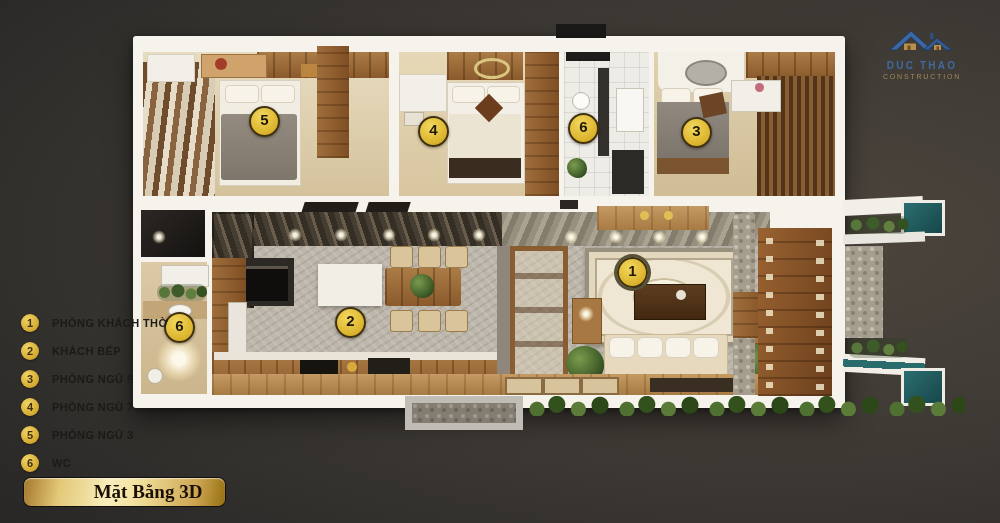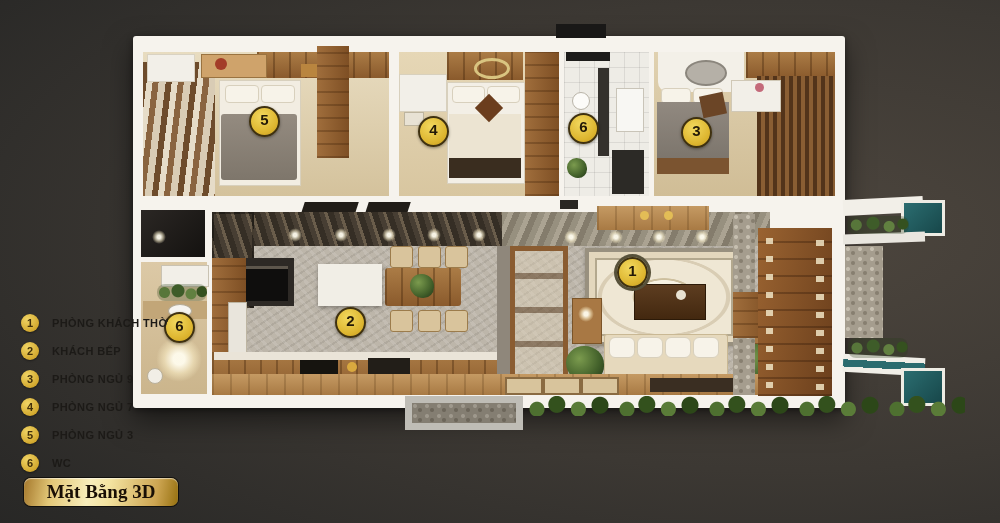--- a/index.html
+++ b/index.html
@@ -37,21 +37,21 @@
   .legend{left:21px;top:314px;z-index:7;}
   .lg-row{display:flex;align-items:center;margin-bottom:10px;}
   .lg-circle{width:18px;height:18px;border-radius:50%;flex:0 0 18px;
     background:radial-gradient(circle at 35% 30%,#f0d465,#d3a92f 70%,#b08a20);
     color:#42300a;font-weight:bold;font-size:11px;line-height:18px;text-align:center;box-shadow:0 1px 2px rgba(0,0,0,.4);}
   .lg-label{margin-left:13px;font-weight:bold;font-size:11px;letter-spacing:.4px;color:#1c1a17;white-space:nowrap;}
   
   .badge{left:24px;top:478px;width:154px;height:28px;border-radius:7px;z-index:7;
     background:linear-gradient(100deg,#a5782c 0%,#e3c878 18%,#f8edbb 42%,#f3e3a0 55%,#cda552 85%,#96700f 100%);
     box-shadow:0 0 0 1px #11100d,inset 0 1px 1px rgba(255,255,255,.55);
-    display:flex;align-items:center;justify-content:center;}
+    display:flex;align-items:center;justify-content:center;padding-left:47px;}
   .badge span{font-family:"Liberation Serif",serif;font-weight:bold;font-size:19px;color:#190f05;}
   
   .logo{left:878px;top:28px;width:88px;text-align:center;z-index:7;}
   .logo-name{margin-top:2px;font-size:10px;font-weight:bold;letter-spacing:2.2px;color:#41699f;}
   .logo-sub{margin-top:2px;font-size:7px;letter-spacing:1.8px;color:#a08a58;}
 </style>
 </head>
 <body>
 
 <div id="stage">
@@ -231,14 +231,27 @@
     <div class="lg-row">
       <span class="lg-circle">6</span>
       <span class="lg-label">WC</span>
     </div>
   </div>
 
   <div class="a badge">
     <span>Mặt Bằng 3D</span>
   </div>
 
+  <div class="a logo">
+    <svg width="66" height="26" viewBox="0 0 66 26">
+      <polygon points="1,22 22,3 43,22 36.5,22 22,9 7.5,22" fill="#3b67a4" stroke="#1d3a63" stroke-width="0.8"></polygon>
+      <polygon points="34,22 48,10 63,22 57.5,22 48,14.5 39.5,22" fill="#34598c" stroke="#1d3a63" stroke-width="0.8"></polygon>
+      <rect x="41" y="5" width="3.5" height="6" fill="#2d4f7e"></rect>
+      <rect x="15" y="15.5" width="12" height="6.5" fill="#b98f4e"></rect>
+      <rect x="18.5" y="17.5" width="3" height="4.5" fill="#6b4f22"></rect>
+      <rect x="45" y="17" width="7" height="5" fill="#b98f4e"></rect>
+      <rect x="47.5" y="18.5" width="2.5" height="3.5" fill="#6b4f22"></rect>
+    </svg>
+    <div class="logo-name">DUC THAO</div>
+    <div class="logo-sub">CONSTRUCTION</div>
+  </div>
 
 </div>
 
 </body></html>

